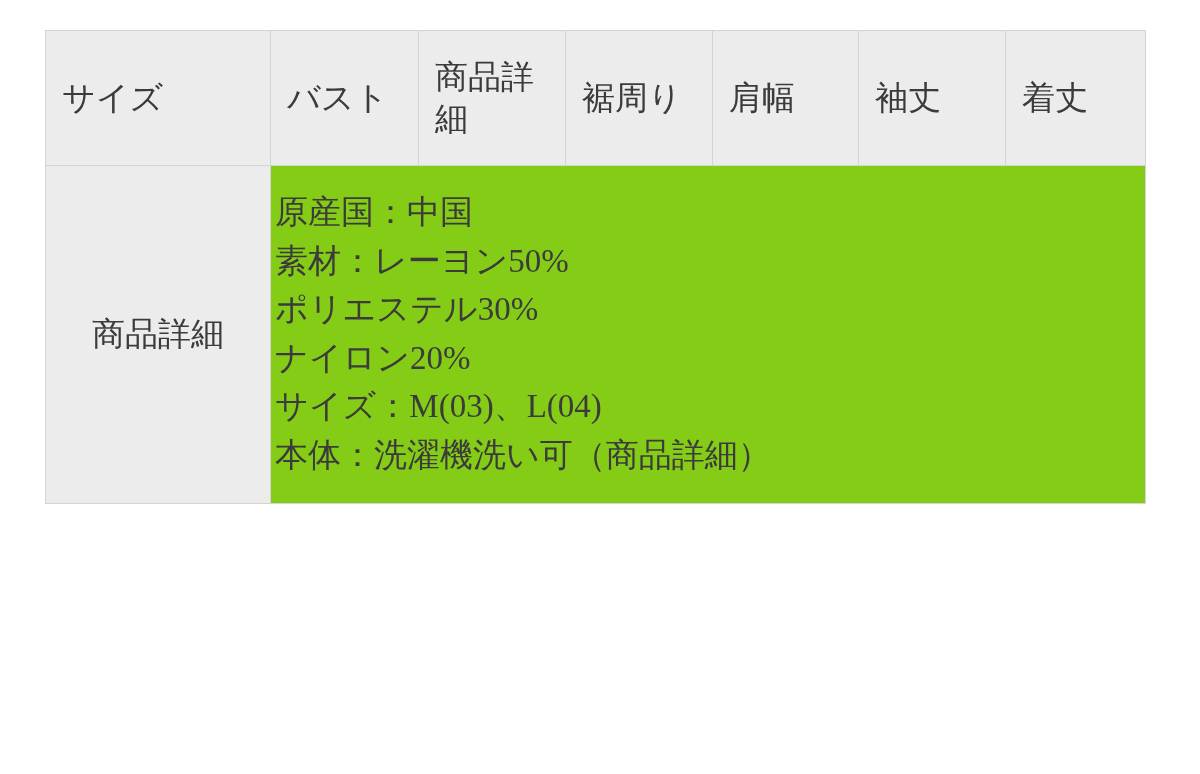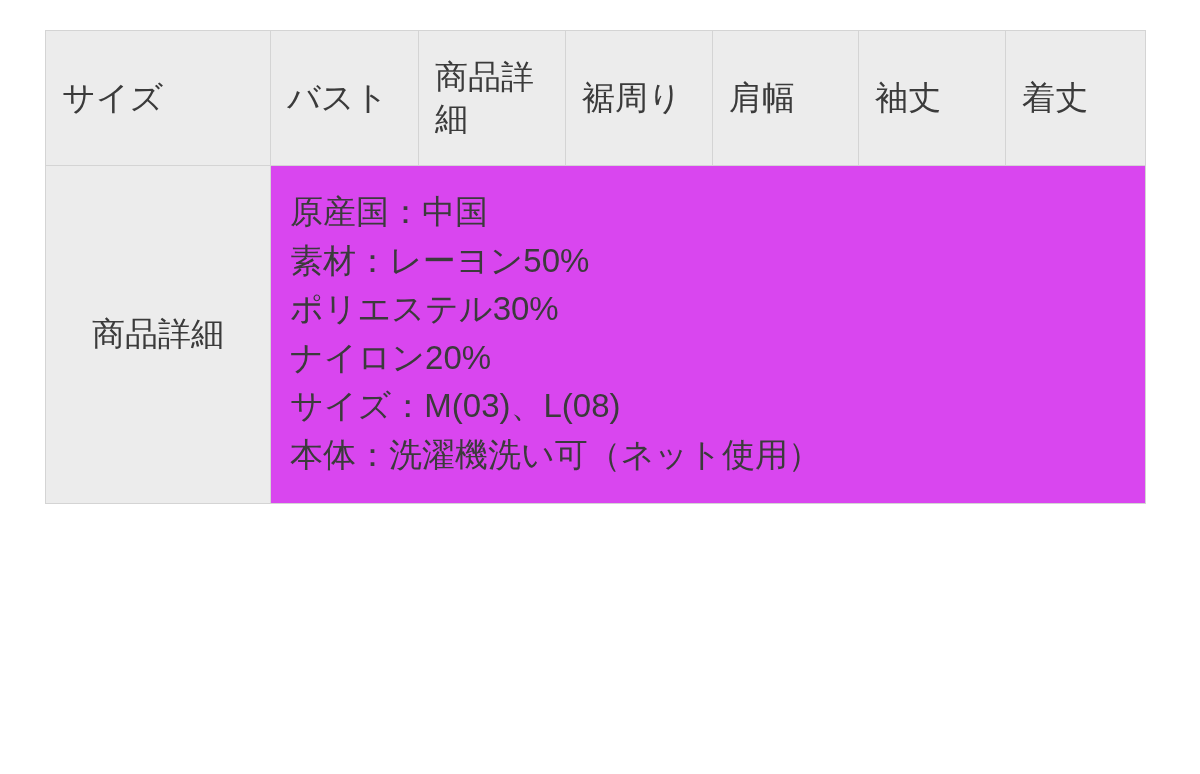--- a/index.html
+++ b/index.html
@@ -66,23 +66,24 @@
   }
 
   .spec-table td.detail-label {
     background: #ececec;
     height: 330px;
     text-align: center;
     padding: 0 8px;
   }
 
   .spec-table td.detail-body {
-    background: #d946ef;
-    padding: 22px 16px 24px 19px;
+    background: #84cc16;
+    padding: 22px 16px 24px 4px;
     vertical-align: middle;
+    font-family: Liberation Serif, serif;
   }
 
   .detail-lines {
     display: block;
   }
   .detail-lines .dline {
     display: block;
     font-size: 33px;
     line-height: 1.47;
     color: #3b3b3b;
@@ -126,21 +127,21 @@
     </thead>
     <tbody>
       <tr>
         <td class="detail-label">商品詳細</td>
         <td class="detail-body" colspan="6">
           <span class="detail-lines">
             <span class="dline">原産国：中国</span>
             <span class="dline">素材：レーヨン50%</span>
             <span class="dline">ポリエステル30%</span>
             <span class="dline">ナイロン20%</span>
-            <span class="dline">サイズ：M(03)、L(08)</span>
-            <span class="dline">本体：洗濯機洗い可（ネット使用）</span>
+            <span class="dline">サイズ：M(03)、L(04)</span>
+            <span class="dline">本体：洗濯機洗い可（商品詳細）</span>
           </span>
         </td>
       </tr>
     </tbody>
   </table>
 
 </div>
 
 </body></html>

